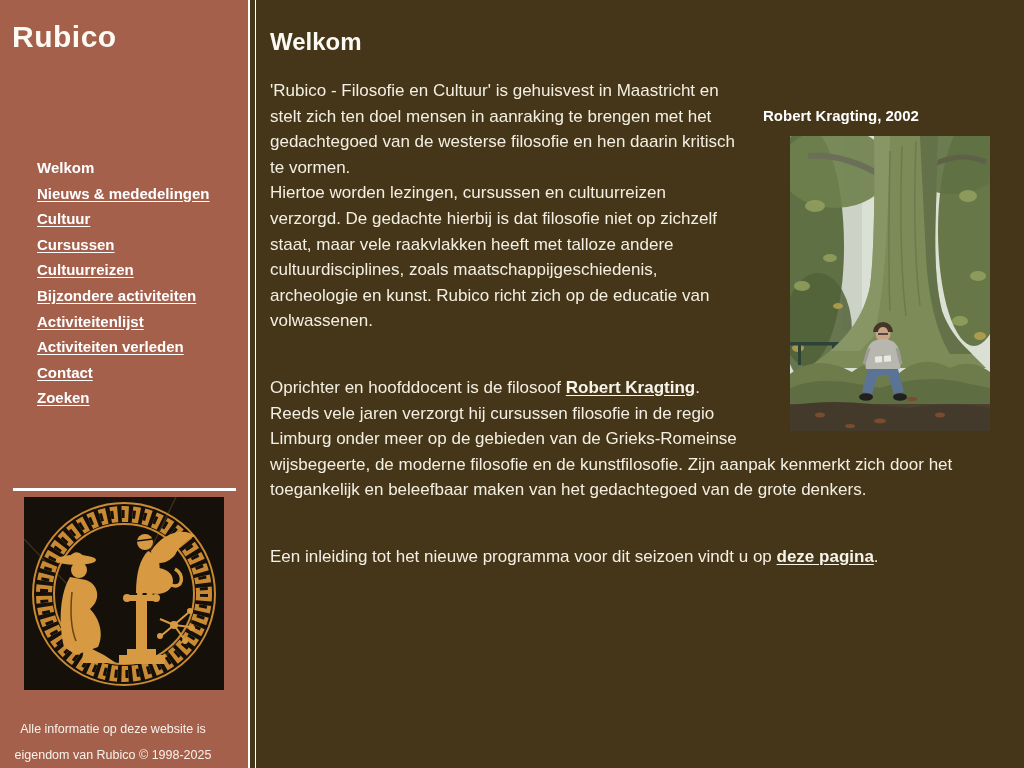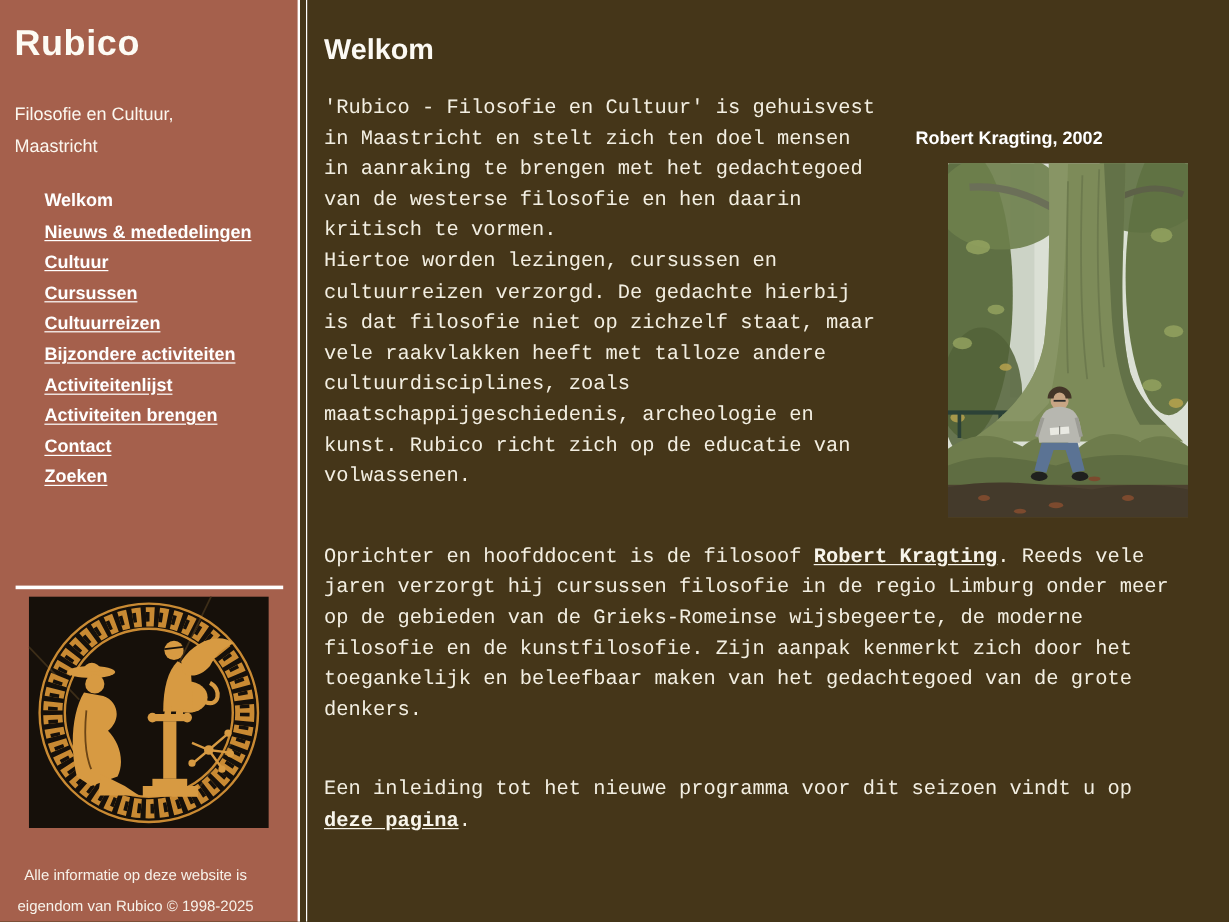--- a/index.html
+++ b/index.html
@@ -72,46 +72,45 @@
     margin:13px 0 10px 16px;
   }
   .figure .caption {
     font-size:15px; font-weight:bold; color:#ffffff;
     margin:16px 0 12px 8px;
     font-family:"Liberation Sans", sans-serif;
   }
   .figure .photo { display:block; margin-left:auto; width:200px; height:295px; }
   .main p {
     margin:0 0 41px 0;
-    font-family:Liberation Mono, monospace;
+    font-family:Liberation Sans, sans-serif;
     font-size:17px; line-height:25.6px;
     color:#f3efe2;
   }
   .main a {
     color:#f7f4ea; font-weight:bold;
     text-decoration:underline; text-underline-offset:2px;
     cursor:pointer;
   }
 </style>
 </head>
 <body>
 
 <div class="sidebar">
   <h1 class="site-title">Rubico</h1>
-  <div class="site-subtitle">Filosofie en Cultuur, Maastricht</div>
 
   <nav class="nav">
     <a class="current">Welkom</a>
     <a>Nieuws &amp; mededelingen</a>
     <a>Cultuur</a>
     <a>Cursussen</a>
     <a>Cultuurreizen</a>
     <a>Bijzondere activiteiten</a>
     <a>Activiteitenlijst</a>
-    <a>Activiteiten brengen</a>
+    <a>Activiteiten verleden</a>
     <a>Contact</a>
     <a>Zoeken</a>
   </nav>
 
   <div class="side-divider"></div>
 
   <div class="vase">
     <svg width="200" height="193" viewBox="0 0 200 193" xmlns="http://www.w3.org/2000/svg">
       <rect width="200" height="193" fill="#16100a"></rect>
       <path d="M152,0 L122,62 M172,118 L140,162 M0,42 L42,86" stroke="#3c2d18" stroke-width="1.5" fill="none"></path>

